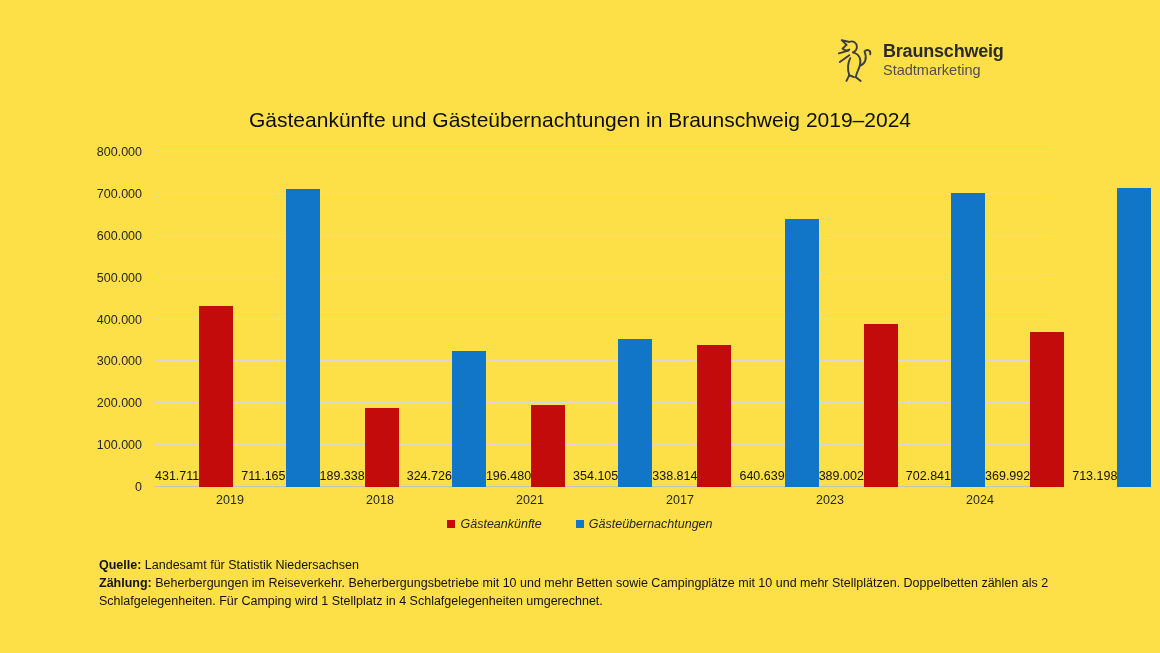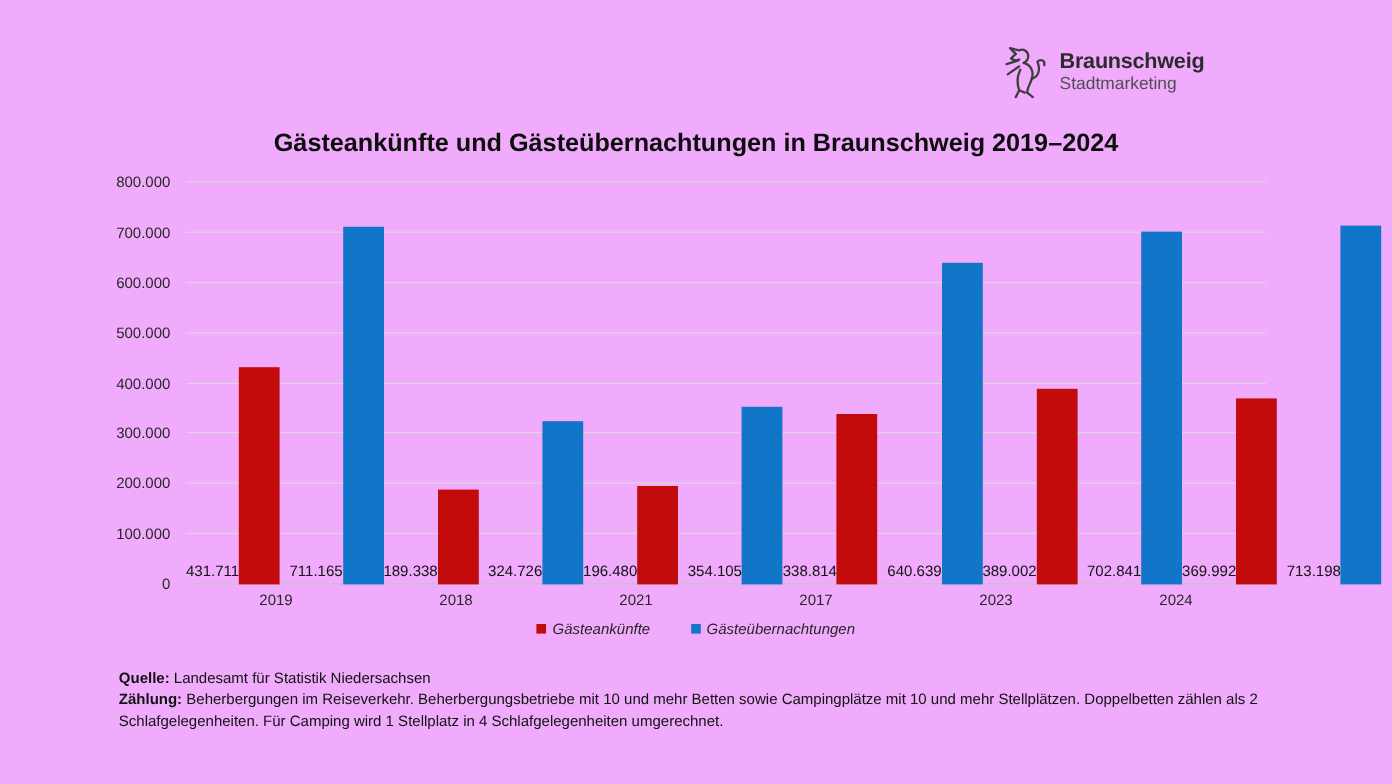--- a/index.html
+++ b/index.html
@@ -1,30 +1,30 @@
 <!DOCTYPE html>
 <html><head>
 <meta charset="utf-8">
 <style>
   html,body { margin:0; padding:0; background:#fff; }
   .page {
-    position:relative; width:1160px; height:653px; background:#f0abfc;
+    position:relative; width:1160px; height:653px; background:#fde047;
     font-family:"Liberation Sans", sans-serif; color:#1a1a1a; overflow:hidden;
   }
 
   
   .logo { position:absolute; top:38px; left:836px; display:flex; align-items:center; gap:9px; }
   .logo-lion { flex:0 0 auto; }
   .brand-name { font-size:18px; font-weight:bold; color:#2b2b2b; line-height:1.1; letter-spacing:-0.2px; }
   .brand-sub  { font-size:14.5px; color:#4f4f4f; line-height:1.2; }
 
   
   .chart-title {
     position:absolute; top:108px; left:0; width:100%;
-    text-align:center; font-size:21px; color:#0d0d0d;font-weight:bold;
+    text-align:center; font-size:21px; color:#0d0d0d;
   }
 
   
   .y-labels { position:absolute; left:0; top:152px; width:148px; height:335px; }
   .y-tick-label {
     position:absolute; right:6px; width:100%; text-align:right;
     font-size:12.5px; color:#262626;
   }
   .plot { position:absolute; left:155px; top:152px; width:900px; height:335px; }
   .gridline { position:absolute; left:0; width:100%; height:1px; background:#d9d9d9; }

